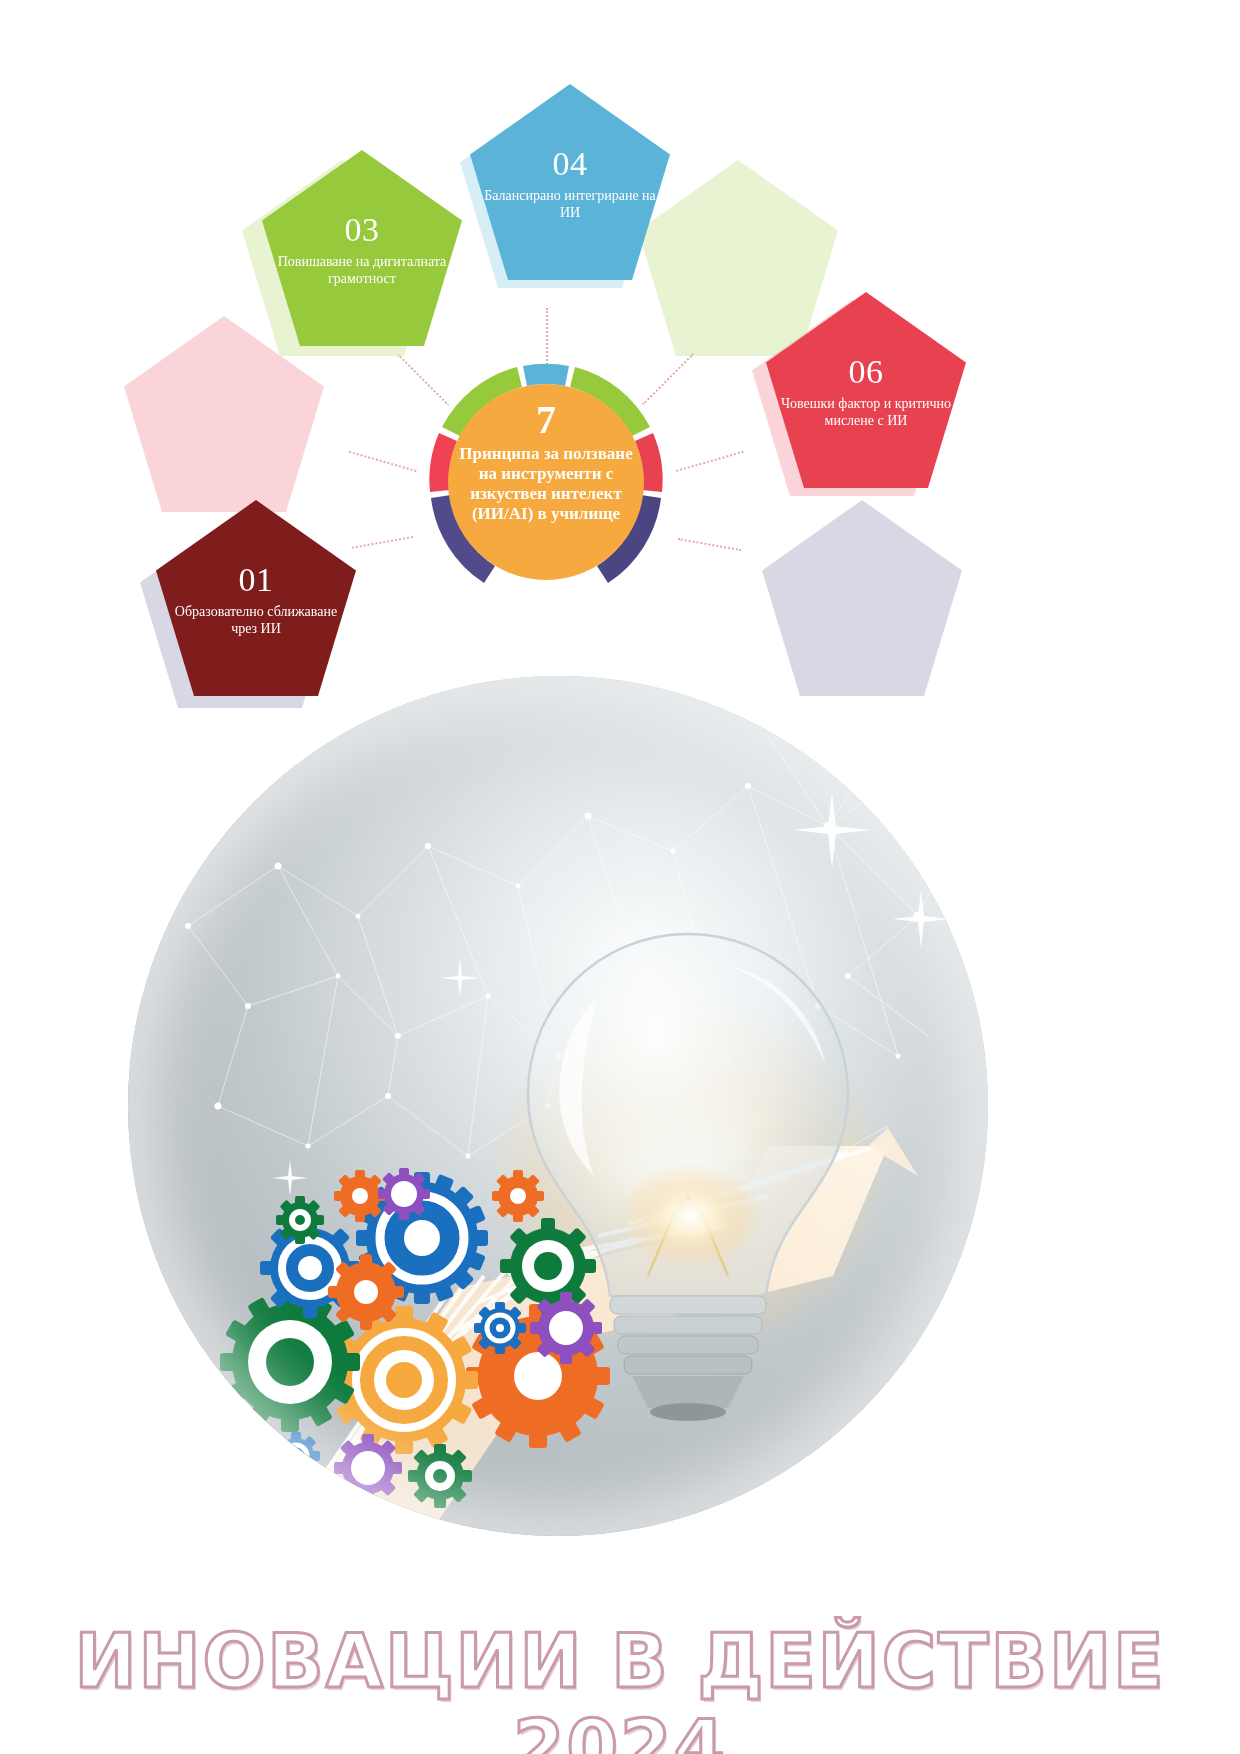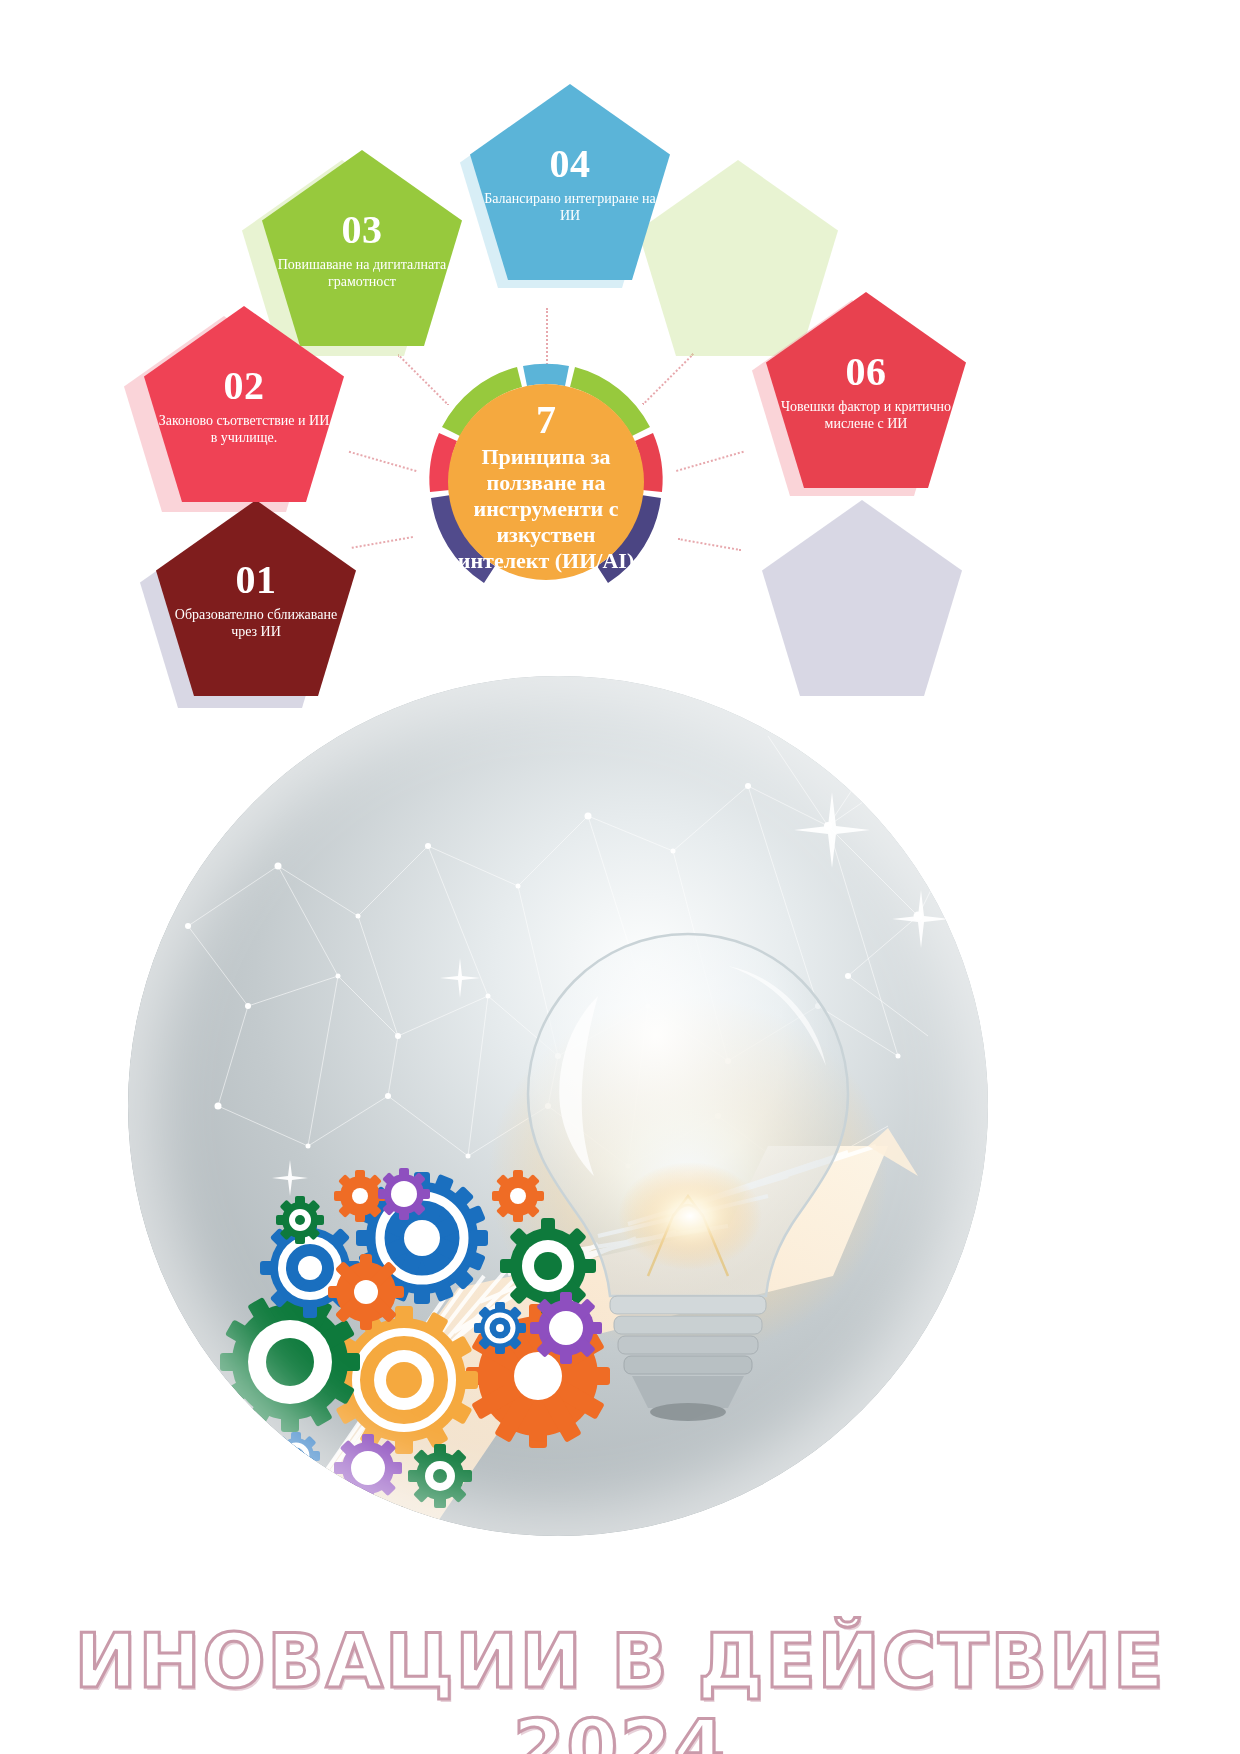--- a/index.html
+++ b/index.html
@@ -34,22 +34,22 @@
     align-items: center;
     justify-content: center;
     text-align: center;
     color: #ffffff;
     -webkit-clip-path: polygon(50% 0%, 100% 36%, 81% 100%, 19% 100%, 0% 36%);
     clip-path: polygon(50% 0%, 100% 36%, 81% 100%, 19% 100%, 0% 36%);
     border-radius: 14px;
     padding: 14px 10px 10px 10px;
   }
   .pent .num {
-    font-size: 40px;
-    font-weight: bold;
+    font-size: 34px;
+    font-weight: normal;
     line-height: 1;
     letter-spacing: 0.5px;
     margin-bottom: 6px;
     font-family: "Liberation Serif", serif;
   }
   .pent .lbl {
     font-size: 14px;
     line-height: 1.22;
     font-family: "Liberation Serif", serif;
   }
@@ -87,21 +87,21 @@
     color: #ffffff;
     text-align: center;
   }
   #hub .hub-num {
     font-size: 40px;
     font-weight: bold;
     line-height: 1;
     margin-bottom: 4px;
   }
   #hub .hub-txt {
-    font-size: 22px;
+    font-size: 17px;
     font-weight: bold;
     line-height: 1.18;
     padding: 0 8px;
   }
 
   .connector {
     position: absolute;
     border-top: 2px dotted #e7a8ad;
     transform-origin: 0 0;
     height: 0;
@@ -162,24 +162,20 @@
     <div class="pent-shadow" style="left:460px; top:92px;  background:#a9d9ec;"></div>
     <div class="pent-shadow" style="left:638px; top:160px; background:#cbe59c;"></div>
     <div class="pent-shadow" style="left:752px; top:300px; background:#f3a0a8;"></div>
     <div class="pent-shadow" style="left:762px; top:500px; background:#a9a6c4;"></div>
 
     <div class="pent" style="left:156px; top:500px; background:#7f1d1d;">
       <div class="num">01</div>
       <div class="lbl">Образователно сближаване чрез ИИ</div>
     </div>
 
-    <div class="pent" style="left:144px; top:306px; background:#ef4255;">
-      <div class="num">02</div>
-      <div class="lbl">Законово съответствие и ИИ в училище.</div>
-    </div>
 
     <div class="pent" style="left:262px; top:150px; background:#97c93d;">
       <div class="num">03</div>
       <div class="lbl">Повишаване на дигиталната грамотност</div>
     </div>
 
     <div class="pent" style="left:470px; top:84px; background:#5bb4d8;">
       <div class="num">04</div>
       <div class="lbl">Балансирано интегриране на ИИ</div>
     </div>

